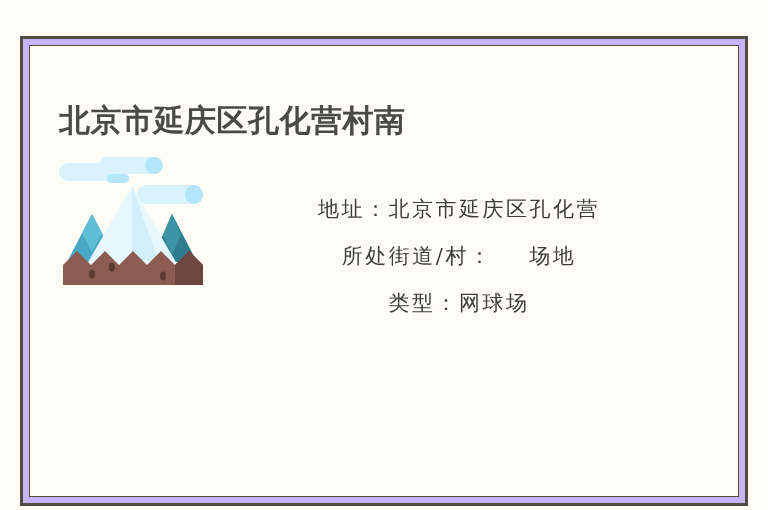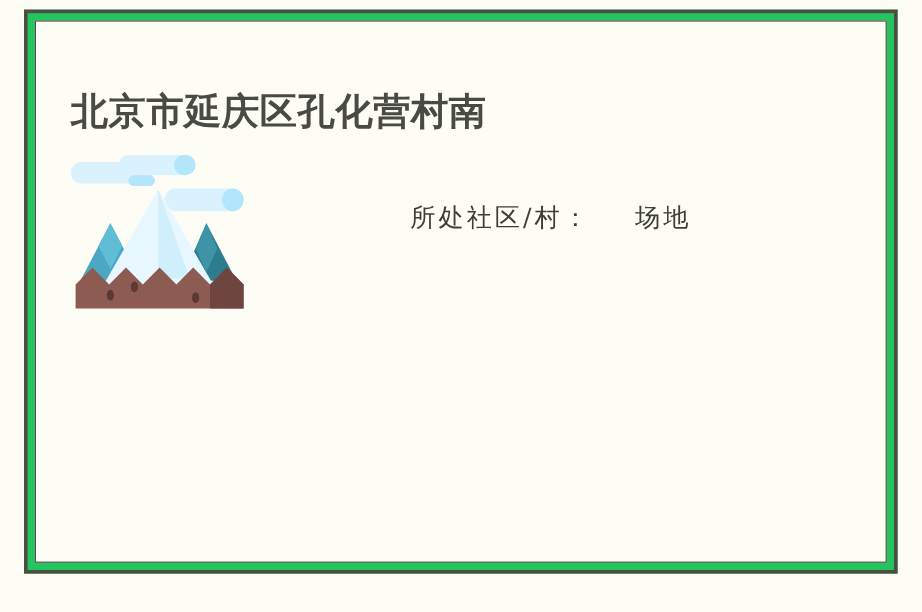--- a/index.html
+++ b/index.html
@@ -10,26 +10,26 @@
     width: 768px;
     height: 510px;
     background: #fdfcf5;
     font-family: "Liberation Sans", "DejaVu Sans", sans-serif;
     overflow: hidden;
   }
 
   #card-frame {
     position: absolute;
     left: 20px;
-    top: 8px;
+    top: 36px;
     width: 728px;
     height: 470px;
     box-sizing: border-box;
     border: 3px solid #4d4d42;
-    background: #22c55e;
+    background: #c4b5fd;
   }
 
   #card-inner-frame {
     position: absolute;
     left: 6px;
     top: 6px;
     right: 6px;
     bottom: 6px;
     box-sizing: border-box;
     border: 1px solid #4d4d42;
@@ -115,17 +115,19 @@
         <polygon points="4,128 4,108 18,94 32,108 46,94 60,108 74,94 88,108 102,94 116,108 130,94 144,108 144,128" fill="#8c5b52"></polygon>
         <polygon points="116,108 130,94 144,108 144,128 116,128" fill="#6e463f"></polygon>
 
         <ellipse cx="33" cy="117" rx="3" ry="4.5" fill="#5a3a33"></ellipse>
         <ellipse cx="53" cy="110" rx="3" ry="4.5" fill="#5a3a33"></ellipse>
         <ellipse cx="104" cy="119" rx="3" ry="4.5" fill="#5a3a33"></ellipse>
       </svg>
     </div>
 
     <div id="detail-list">
-      <div class="detail-line">所处社区/村：    场地</div>
+      <div class="detail-line line-address">地址：北京市延庆区孔化营</div>
+      <div class="detail-line">所处街道/村：    场地</div>
+      <div class="detail-line">类型：网球场</div>
     </div>
 
   </div>
 </div>
 
 </body></html>

